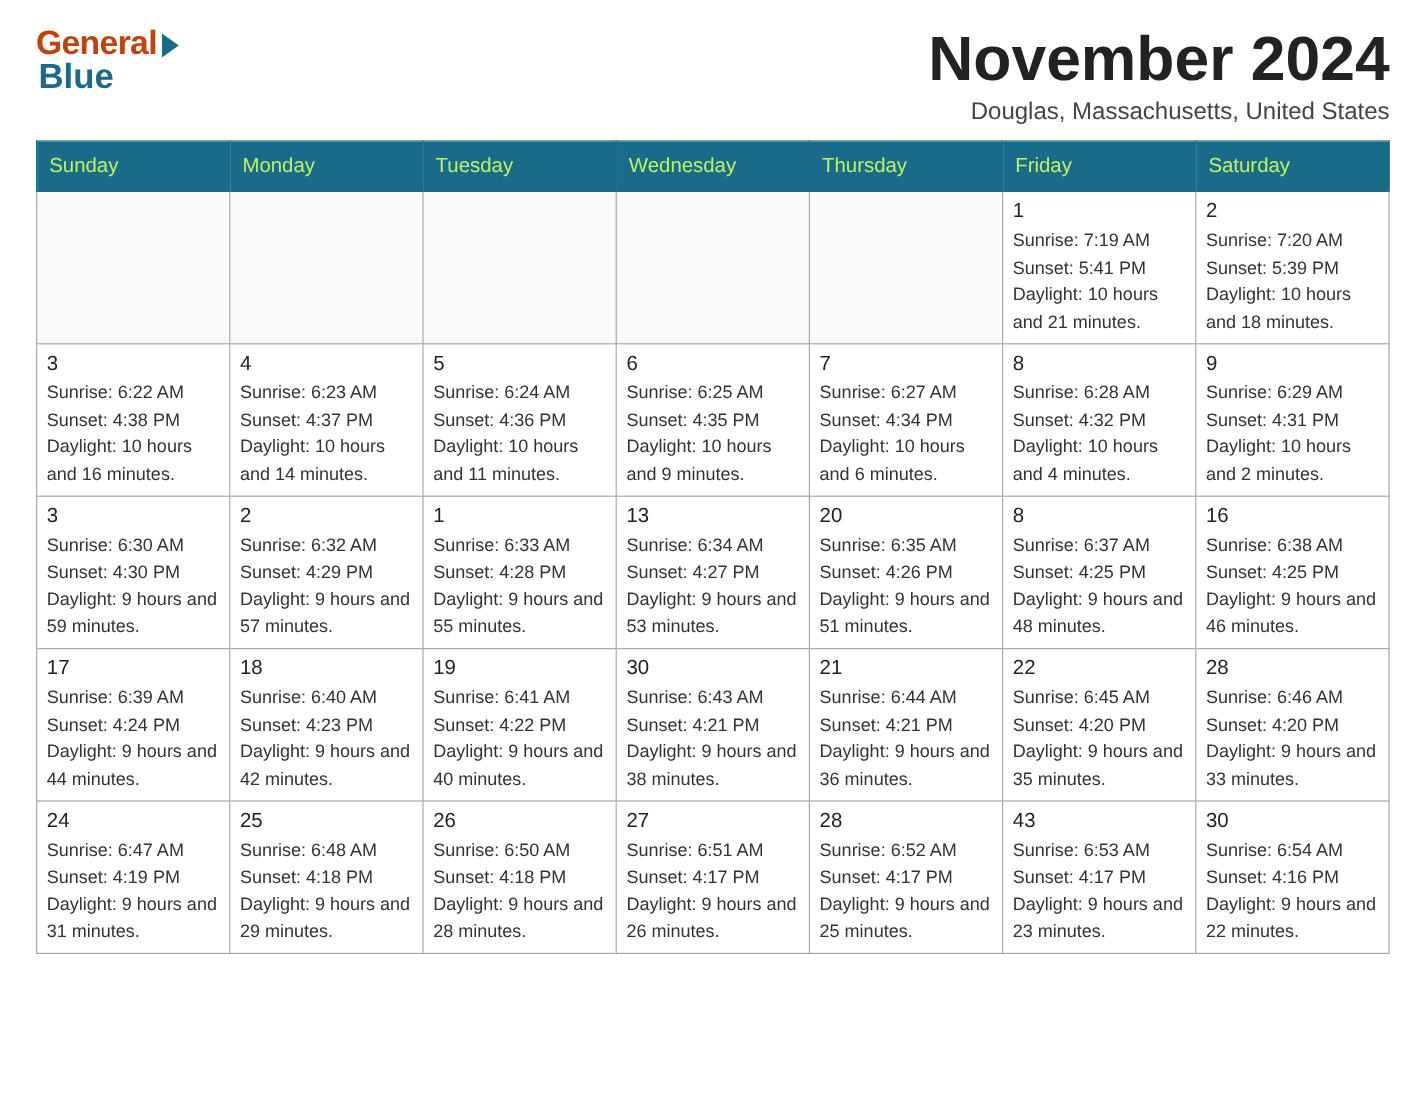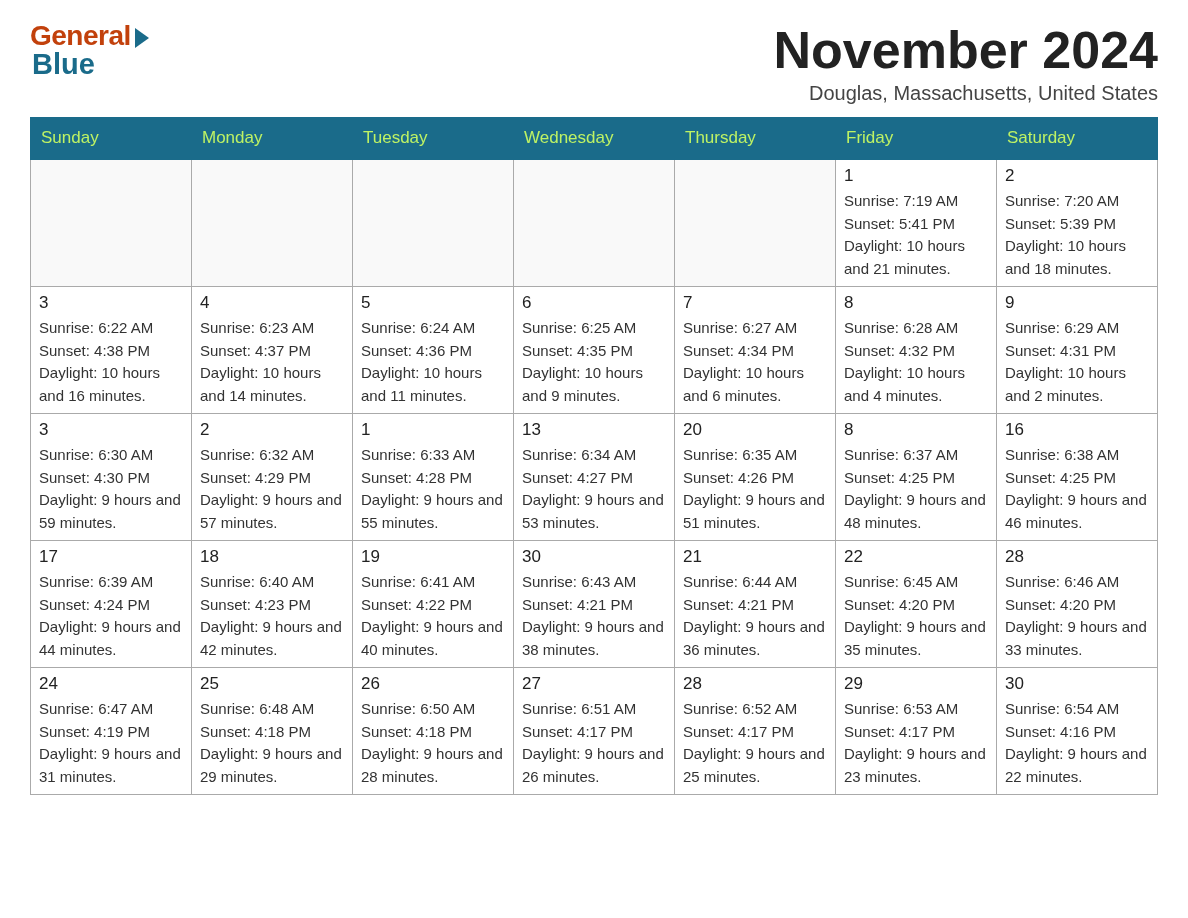--- a/index.html
+++ b/index.html
@@ -254,21 +254,21 @@
         </td>
         <td>
           <span class="day-number">27</span>
           <div class="day-info">Sunrise: 6:51 AM<br>Sunset: 4:17 PM<br>Daylight: 9 hours and 26 minutes.</div>
         </td>
         <td>
           <span class="day-number">28</span>
           <div class="day-info">Sunrise: 6:52 AM<br>Sunset: 4:17 PM<br>Daylight: 9 hours and 25 minutes.</div>
         </td>
         <td>
-          <span class="day-number">29</span>
+          <span class="day-number">43</span>
           <div class="day-info">Sunrise: 6:53 AM<br>Sunset: 4:17 PM<br>Daylight: 9 hours and 23 minutes.</div>
         </td>
         <td>
           <span class="day-number">30</span>
           <div class="day-info">Sunrise: 6:54 AM<br>Sunset: 4:16 PM<br>Daylight: 9 hours and 22 minutes.</div>
         </td>
       </tr>
     </tbody>
 </table>
 

